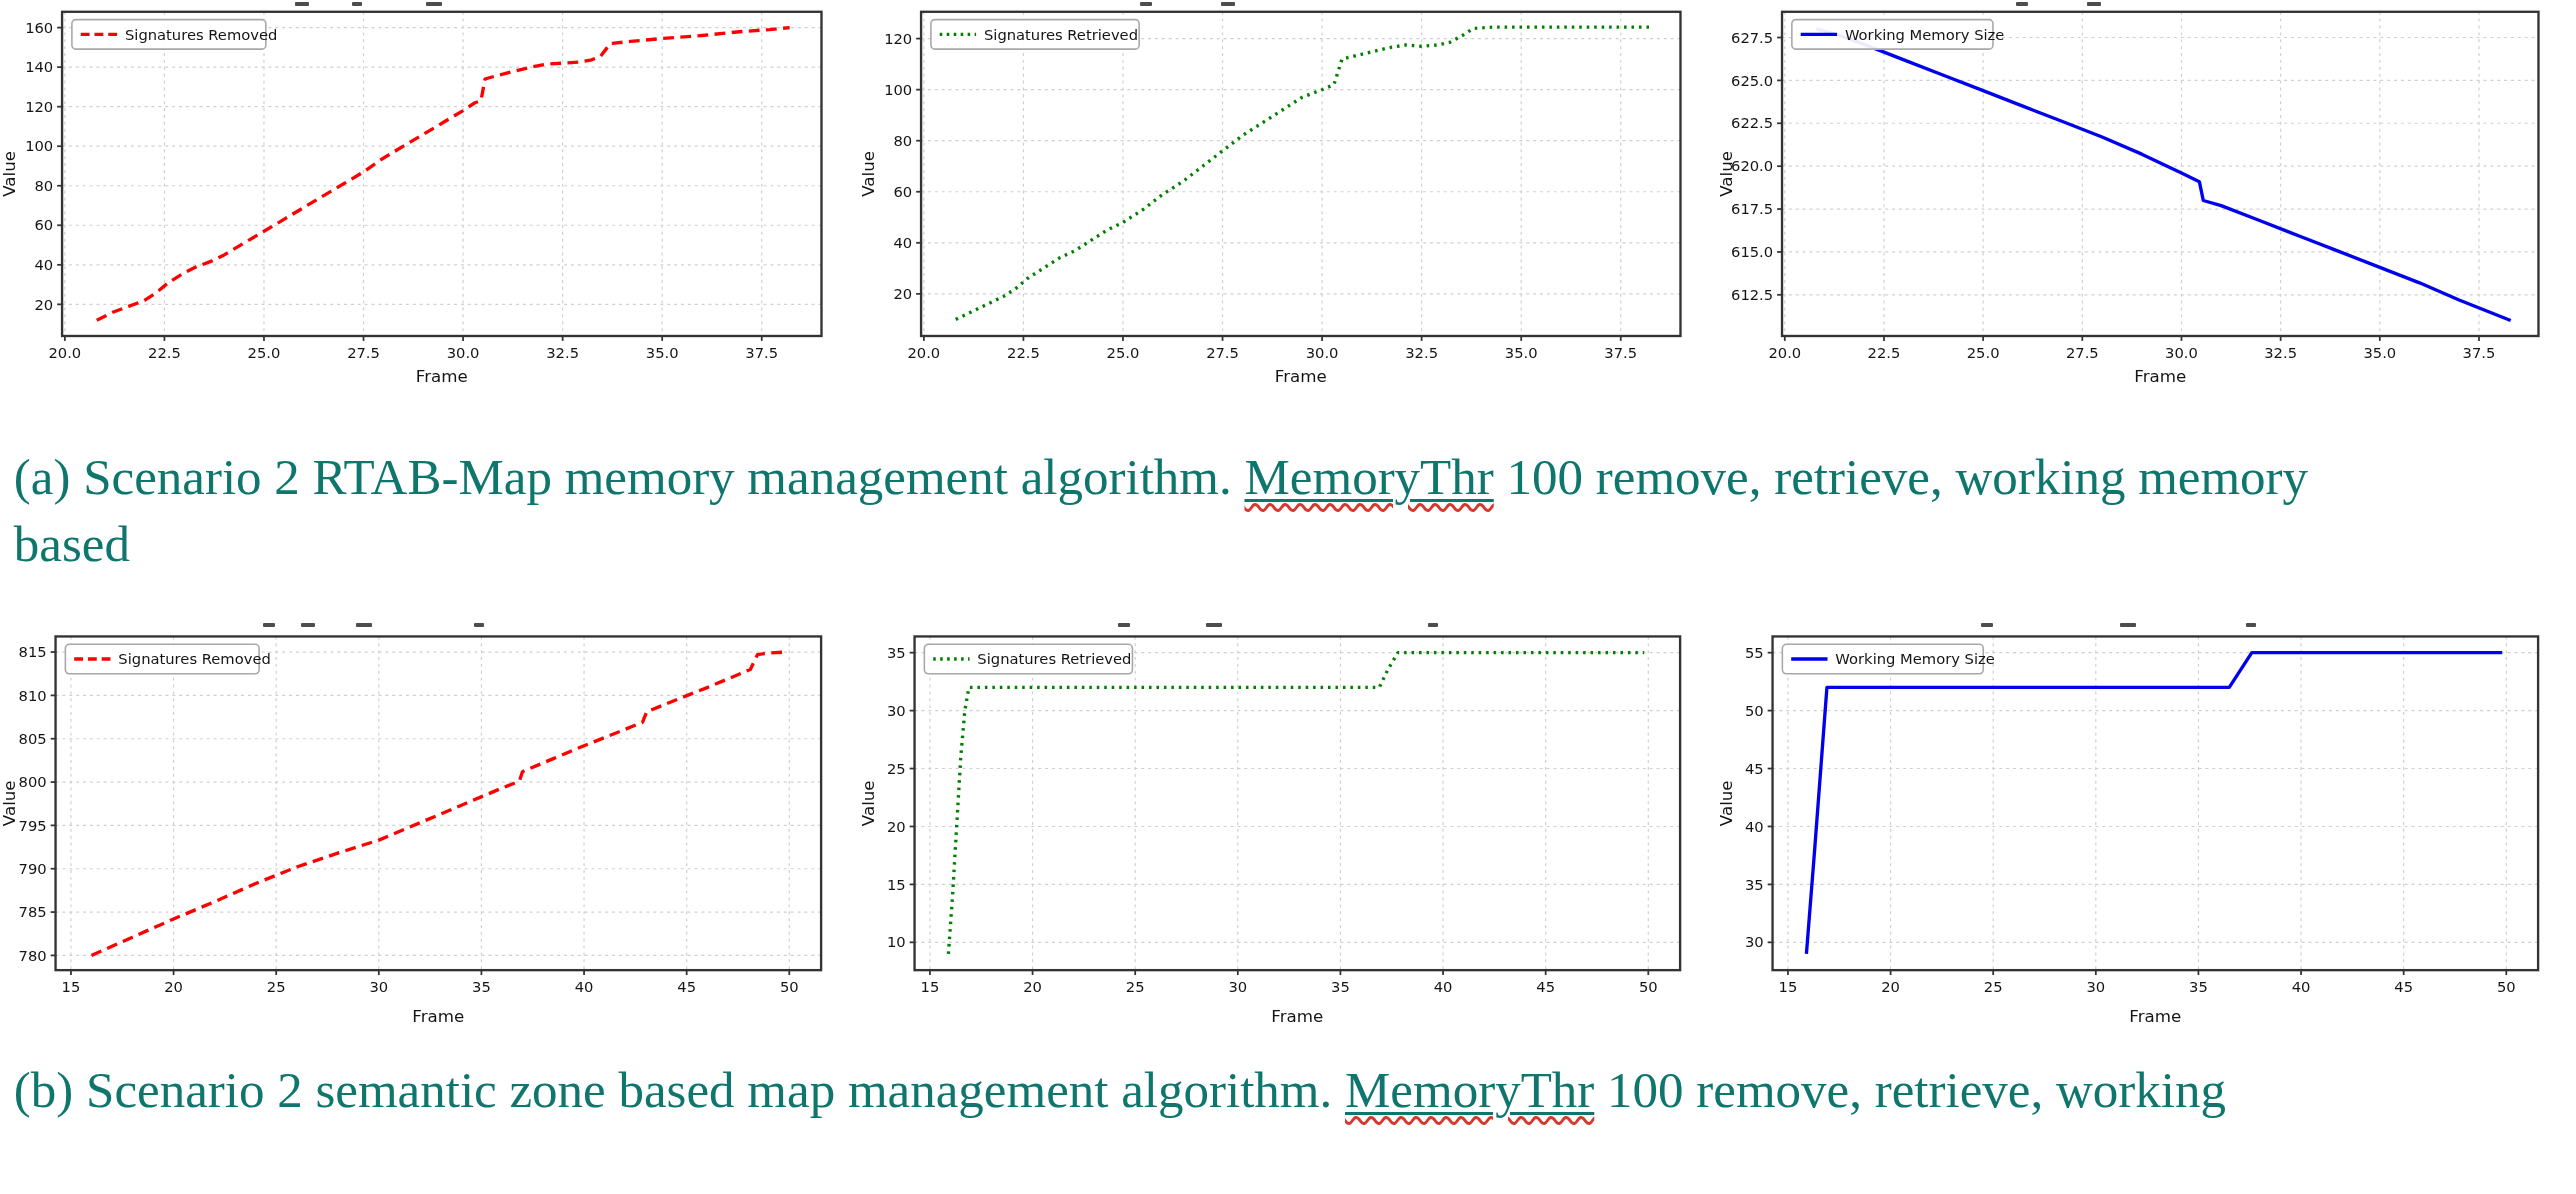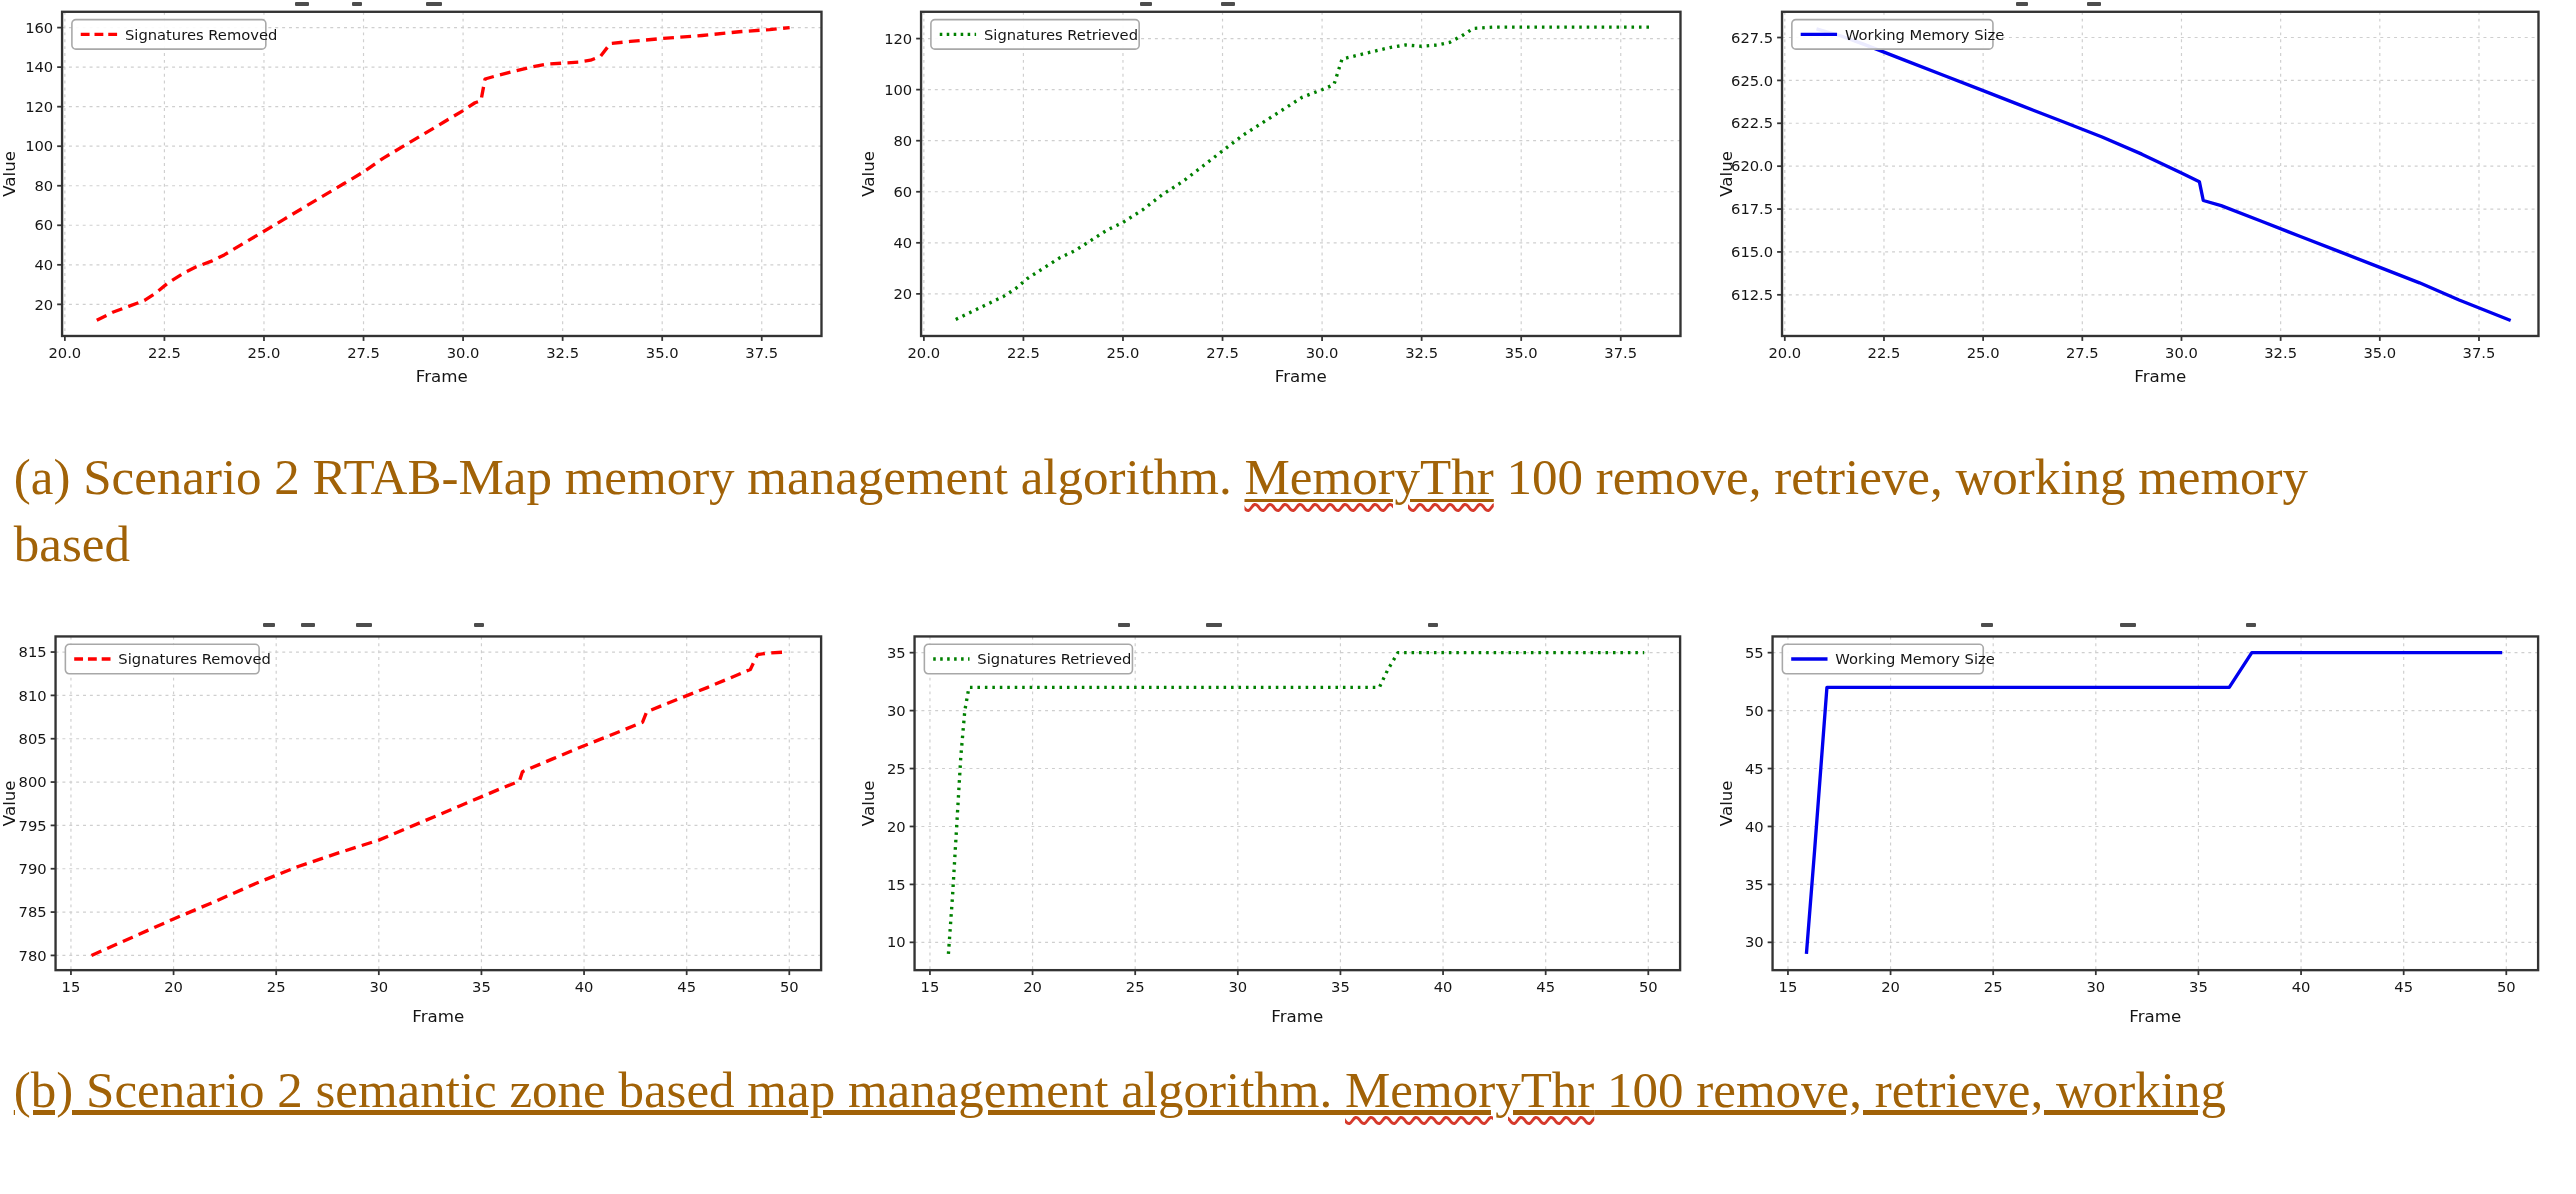--- a/index.html
+++ b/index.html
@@ -6,23 +6,23 @@
   body{width:2576px;height:1195px;position:relative;font-family:"Liberation Sans",sans-serif;}
   .canvas{position:absolute;left:0;top:0;width:2576px;height:1195px;background:#fff;overflow:hidden;}
   .row{position:absolute;left:0;width:2576px;display:flex;}
   .row1{top:0;height:391px;}
   .row2{top:607px;height:424px;}
   .chart{position:relative;width:859px;height:100%;}
   .chart svg{position:absolute;left:0;top:0;}
   .chart svg text{fill:#151515;font-family:"DejaVu Sans","Liberation Sans",sans-serif;}
   .caption{position:absolute;left:13.8px;width:2552px;margin:0;
            font-family:"Liberation Serif","DejaVu Serif",serif;
-           font-size:51px;line-height:67px;color:#a16207;}
+           font-size:51px;line-height:67px;color:#0f766e;}
   #cap-a{top:444px;}
-  #cap-b{top:1057px;text-decoration:underline;}
+  #cap-b{top:1057px;}
   .misspell-u{text-decoration:underline;text-decoration-thickness:2.9px;text-underline-offset:4.9px;}
   .misspell-w{text-decoration:underline wavy #d6392b;text-decoration-thickness:2.5px;text-underline-offset:8.8px;}
   .artifact{position:absolute;background:#4d4d4d;height:3.9px;border-radius:1px;}
 </style>
 </head>
 <body>
 
 <div class="canvas">
 
   <div class="row row1">

